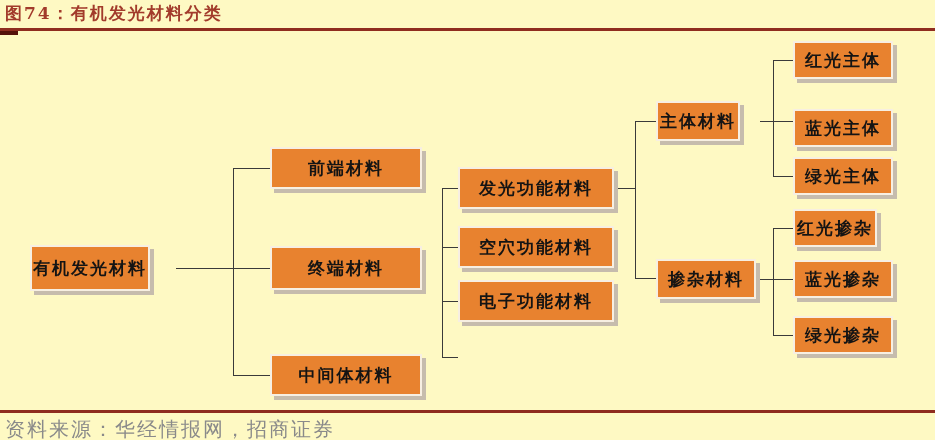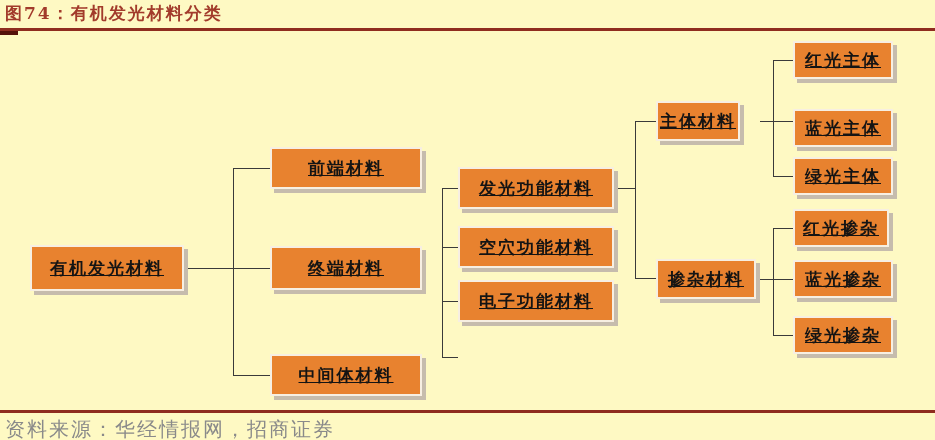--- a/index.html
+++ b/index.html
@@ -22,21 +22,21 @@
     position: absolute; left: 5px; top: 416px;
     font-size: 20px; color: #8A8A8A; letter-spacing: 2px;
   }
   .node {
     position: absolute; box-sizing: border-box;
     background: #E8822F;
     border: 2px solid #F7EFE2;
     box-shadow: 4px 4px 0 #C6BCAD;
     display: flex; align-items: center; justify-content: center;
     font-weight: bold; font-size: 17px; color: #141414;
-    letter-spacing: 2px; text-align: right; text-decoration: underline;
+    letter-spacing: 2px; text-align: right;
   }
   .hline { position: absolute; height: 1px; background: #3a3a3a; }
   .vline { position: absolute; width: 1px; background: #3a3a3a; }
 </style>
 </head>
 <body>
 
 <div class="canvas">
 
   <div class="fig-title">图74：有机发光材料分类</div>
@@ -62,36 +62,36 @@
   <div class="hline" style="left:760px;top:121px;width:33px"></div>
   <div class="vline" style="left:773px;top:60px;height:117px"></div>
   <div class="hline" style="left:773px;top:60px;width:20px"></div>
   <div class="hline" style="left:773px;top:176px;width:20px"></div>
 
   <div class="hline" style="left:760px;top:279px;width:33px"></div>
   <div class="vline" style="left:773px;top:228px;height:107px"></div>
   <div class="hline" style="left:773px;top:228px;width:20px"></div>
   <div class="hline" style="left:773px;top:335px;width:20px"></div>
 
-  <div class="node" style="left:30px;top:245px;width:154px;height:46px">有机发光材料</div>
+  <div class="node" style="left:30px;top:245px;width:120px;height:46px">有机发光材料</div>
 
   <div class="node" style="left:270px;top:147px;width:152px;height:42px">前端材料</div>
   <div class="node" style="left:270px;top:246px;width:152px;height:44px">终端材料</div>
   <div class="node" style="left:270px;top:354px;width:152px;height:42px">中间体材料</div>
 
   <div class="node" style="left:458px;top:167px;width:156px;height:42px">发光功能材料</div>
   <div class="node" style="left:458px;top:226px;width:156px;height:42px">空穴功能材料</div>
   <div class="node" style="left:458px;top:280px;width:156px;height:42px">电子功能材料</div>
 
   <div class="node" style="left:656px;top:101px;width:84px;height:40px">主体材料</div>
   <div class="node" style="left:656px;top:259px;width:100px;height:40px">掺杂材料</div>
 
   <div class="node" style="left:793px;top:41px;width:100px;height:38px">红光主体</div>
   <div class="node" style="left:793px;top:109px;width:100px;height:38px">蓝光主体</div>
   <div class="node" style="left:793px;top:157px;width:100px;height:38px">绿光主体</div>
-  <div class="node" style="left:793px;top:209px;width:96px;height:38px">红光掺杂</div>
+  <div class="node" style="left:793px;top:209px;width:84px;height:38px">红光掺杂</div>
   <div class="node" style="left:793px;top:260px;width:100px;height:38px">蓝光掺杂</div>
   <div class="node" style="left:793px;top:316px;width:100px;height:38px">绿光掺杂</div>
 
   <div class="footer-rule"></div>
   <div class="source-note">资料来源：华经情报网，招商证券</div>
 
 </div>
 
 </body></html>

